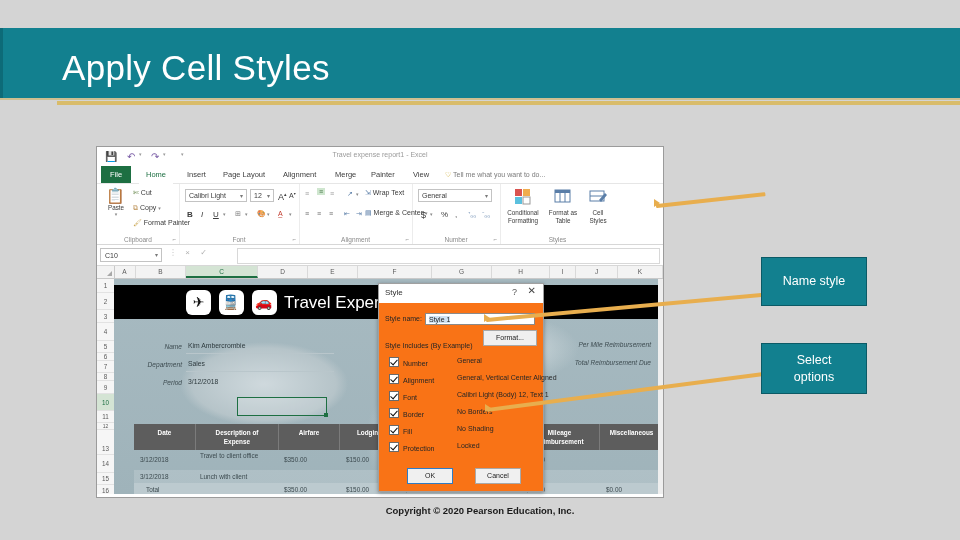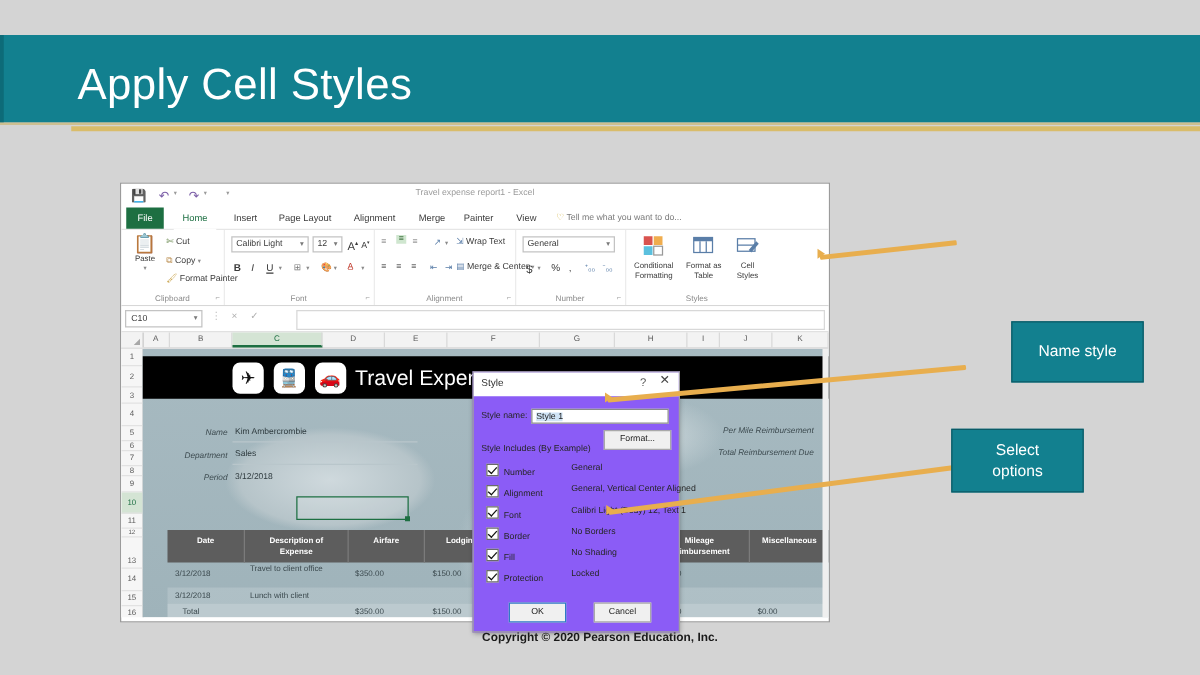--- a/index.html
+++ b/index.html
@@ -136,22 +136,22 @@
     position:absolute;background:#12808f;border:1px solid #0b5a66;
     color:#fff;text-align:center;font-size:12.5px;
     display:flex;align-items:center;justify-content:center;
     line-height:17px;
   }
   .connector{position:absolute;height:4px;background:#e8ae4e;transform-origin:0 50%;border-radius:1px;}
   .arrowhead{position:absolute;width:0;height:0;border-top:4px solid transparent;border-bottom:4px solid transparent;border-right:6px solid #e8ae4e;}
 
   
   .dlg{
-    position:absolute;left:378px;top:297px;width:164px;height:207px;
-    background:#8b5cf6;border:1px solid #a0a0a0;box-shadow:0 1px 4px rgba(0,0,0,.35);
+    position:absolute;left:378px;top:283px;width:164px;height:207px;
+    background:#f97316;border:1px solid #a0a0a0;box-shadow:0 1px 4px rgba(0,0,0,.35);
     font-family:"Liberation Sans",sans-serif;
   }
   .dlg-tb{position:relative;height:19px;background:#fff;}
   .dlg-title{position:absolute;left:6px;top:4px;font-size:8px;color:#303030;}
   .dlg-q{position:absolute;right:26px;top:3px;font-size:9px;color:#555;}
   .dlg-x{position:absolute;right:7px;top:2px;font-size:10px;color:#444;line-height:10px;}
   .dlg-lbl{position:absolute;font-size:7px;color:#262626;}
   .dlg-input{
     position:absolute;left:46px;top:29px;width:110px;height:12px;border:1px solid #8a8a8a;
     background:#fff;font-size:7px;color:#222;line-height:12px;padding-left:3px;box-sizing:border-box;
@@ -508,21 +508,21 @@
   <div class="connector" style="left:656px;top:204px;width:110px;transform:rotate(-6.2deg);"></div>
   <div class="arrowhead" style="left:654px;top:199px;transform:rotate(180deg);"></div>
 
   <div class="connector" style="left:486px;top:318px;width:288px;transform:rotate(-5.2deg);"></div>
   <div class="arrowhead" style="left:484px;top:314px;transform:rotate(180deg);"></div>
 
   <div class="connector" style="left:487px;top:408px;width:280px;transform:rotate(-7.4deg);"></div>
   <div class="arrowhead" style="left:485px;top:404px;transform:rotate(180deg);"></div>
 
 
-  <div class="callout" style="left:761px;top:257px;width:104px;height:47px;margin-left:48px;">
+  <div class="callout" style="left:761px;top:257px;width:104px;height:47px;">
     <span>Name style</span>
   </div>
 
   <div class="callout" style="left:761px;top:343px;width:104px;height:49px;flex-direction:column;">
     <span>Select</span>
     <span>options</span>
   </div>
 
   <div class="footer">Copyright © 2020 Pearson Education, Inc.</div>
 </div>

